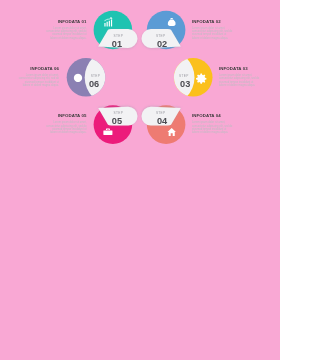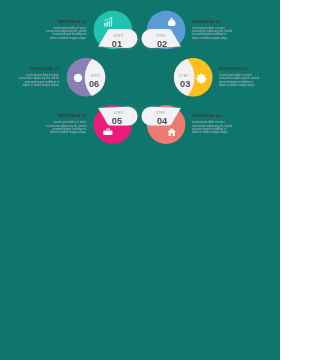--- a/index.html
+++ b/index.html
@@ -1,17 +1,17 @@
 <!DOCTYPE html>
 <html><head>
 <meta charset="utf-8">
 <style>
   html,body{margin:0;padding:0;}
   body{width:280px;height:360px;background:#ffffff;font-family:"Liberation Sans",sans-serif;overflow:hidden;}
-  .page{position:relative;width:280px;height:360px;background:#0f766e;}
+  .page{position:relative;width:280px;height:360px;background:#f9a8d4;}
   svg{display:block;position:absolute;left:0;top:0;}
   text{font-family:"Liberation Sans",sans-serif;}
 </style>
 </head>
 <body>
 
 <div class="page">
   <svg id="root" width="280" height="360" viewBox="0 0 280 360">
       <defs>
         <filter id="lsh" x="-60%" y="-60%" width="220%" height="220%">

